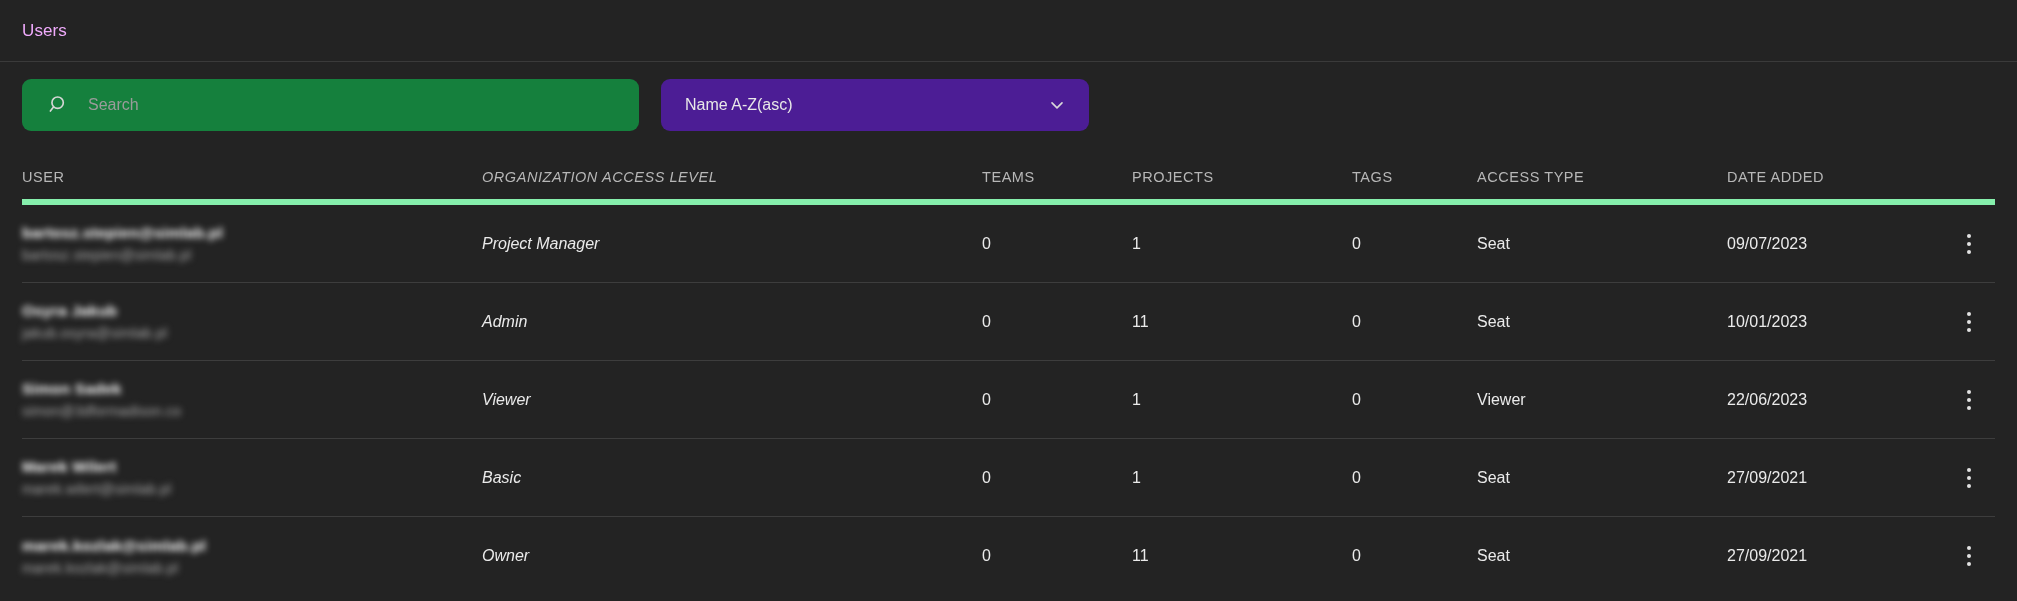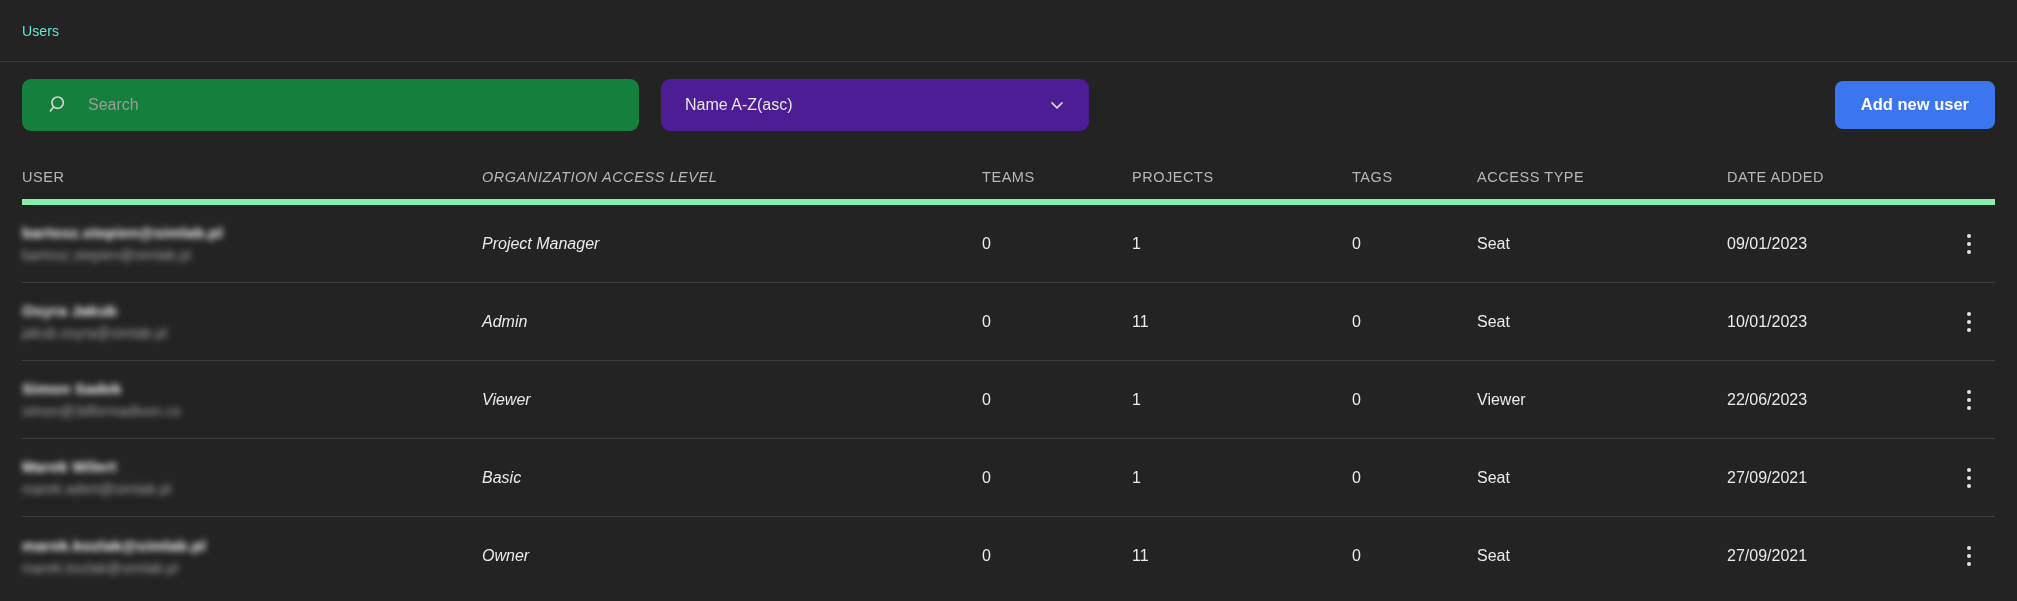--- a/index.html
+++ b/index.html
@@ -19,23 +19,23 @@
 
   
   .titlebar {
     height: 62px;
     display: flex;
     align-items: center;
     padding-left: 22px;
     border-bottom: 1px solid #3a3a3a;
   }
   .titlebar .page-title {
-    font-size: 14px;
+    font-size: 17px;
     font-weight: 400;
-    color: #5eead4;
+    color: #f0abfc;
     letter-spacing: .1px;
   }
 
   
   .toolbar {
     height: 85px;
     display: flex;
     align-items: center;
     padding: 0 22px;
     gap: 22px;
@@ -217,21 +217,20 @@
 
   <div class="sort-select">
     <span class="sort-value">Name A-Z(asc)</span>
     <svg class="chevron-down-icon" viewBox="0 0 24 24" fill="none" stroke="currentColor" stroke-width="2" stroke-linecap="round" stroke-linejoin="round">
       <polyline points="6 9.5 12 15.5 18 9.5"></polyline>
     </svg>
   </div>
 
   <div class="toolbar-spacer"></div>
 
-  <button class="add-user-btn">Add new user</button>
 </div>
 
 <div class="table">
 
   <div class="row head-row">
     <div class="th c-user">USER</div>
     <div class="th c-access">ORGANIZATION ACCESS LEVEL</div>
     <div class="th c-teams">TEAMS</div>
     <div class="th c-projects">PROJECTS</div>
     <div class="th c-tags">TAGS</div>
@@ -245,21 +244,21 @@
       <div class="user-cell">
         <span class="user-name">bartosz.stepien@simlab.pl</span>
         <span class="user-email">bartosz.stepien@simlab.pl</span>
       </div>
     </div>
     <div class="td c-access">Project Manager</div>
     <div class="td c-teams">0</div>
     <div class="td c-projects">1</div>
     <div class="td c-tags">0</div>
     <div class="td c-type">Seat</div>
-    <div class="td c-date">09/01/2023</div>
+    <div class="td c-date">09/07/2023</div>
     <div class="c-menu">
       <button class="kebab-menu-btn">
           <i></i>
           <i></i>
           <i></i>
         </button>
     </div>
   </div>
 
   <div class="row data-row">

